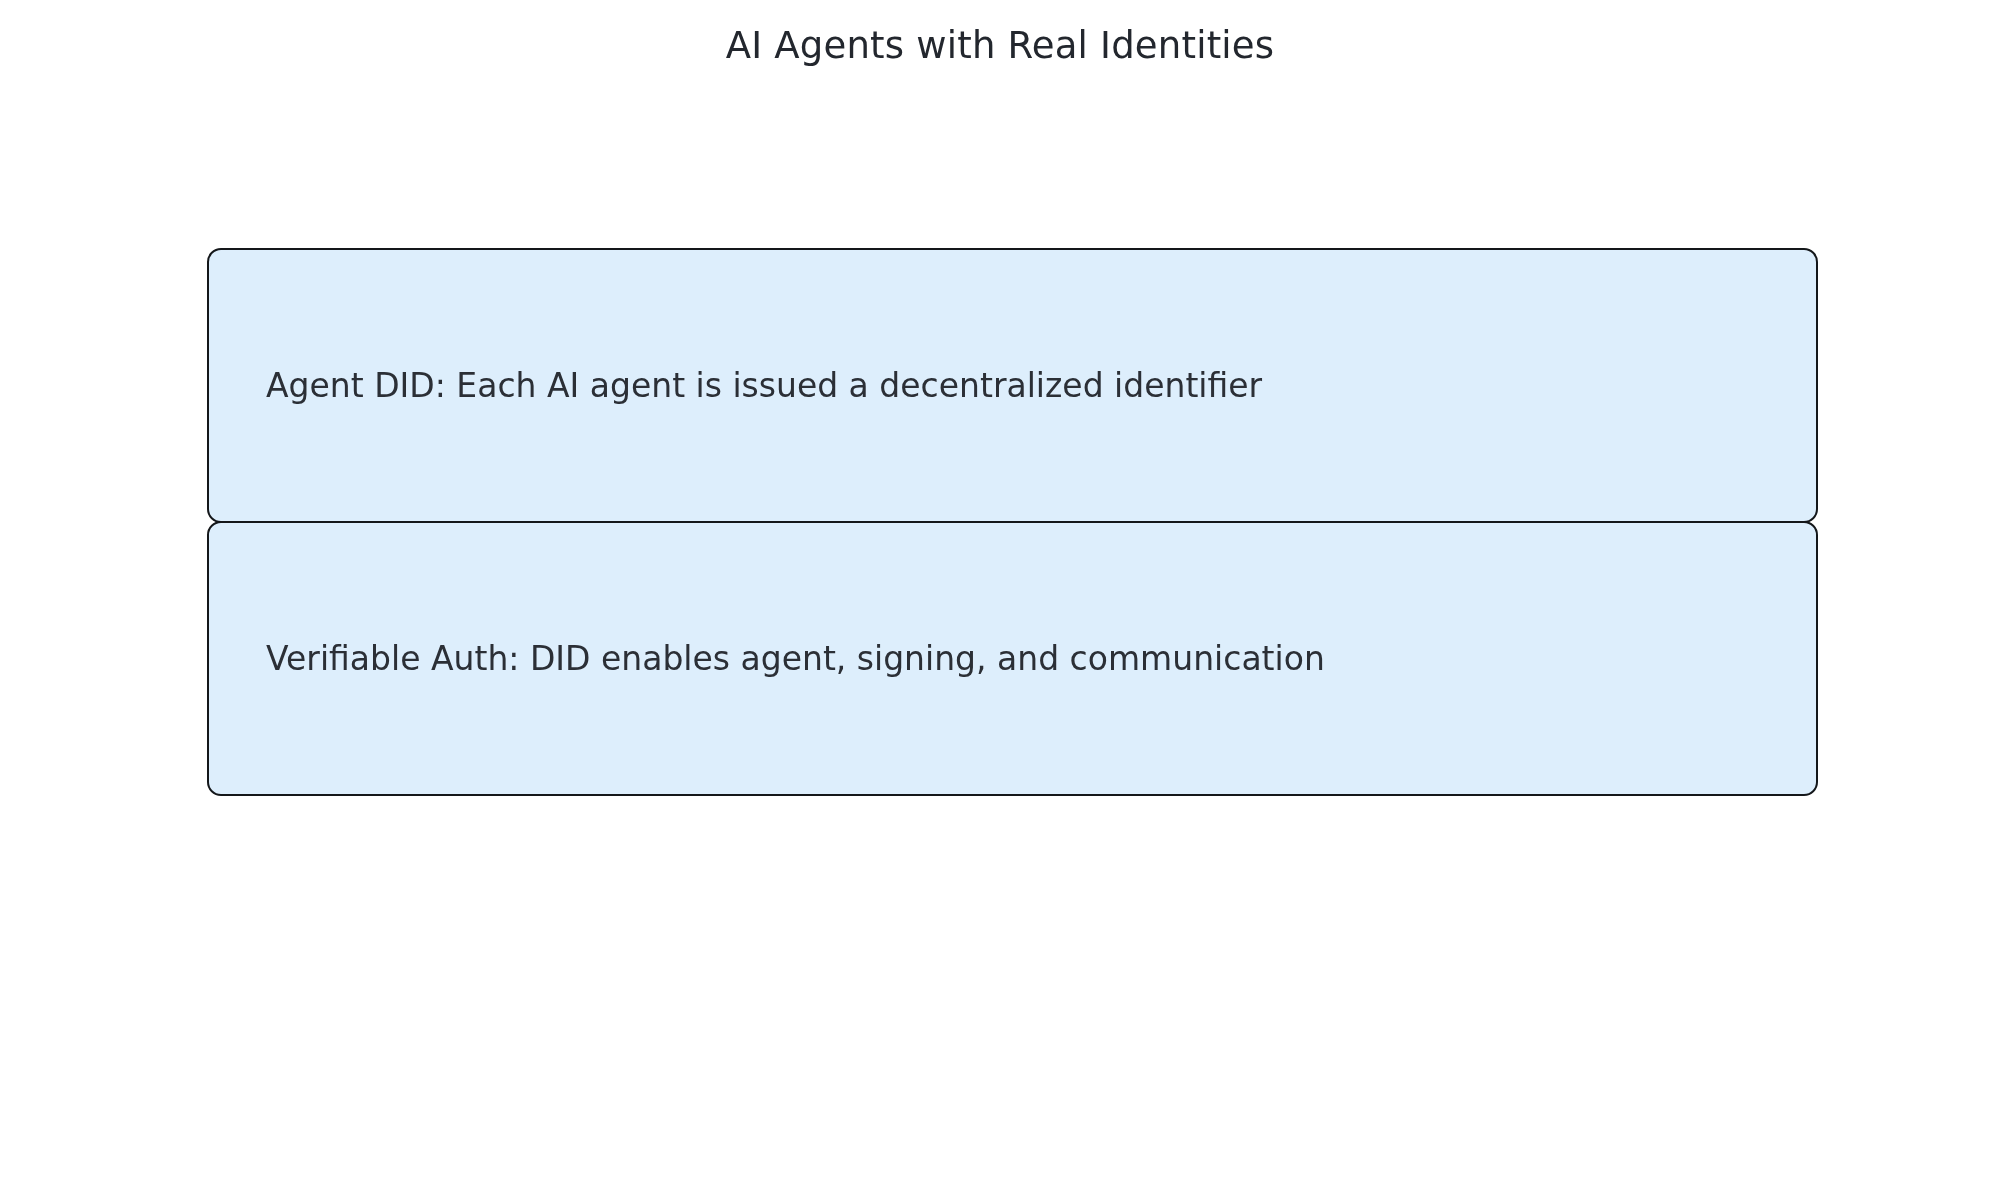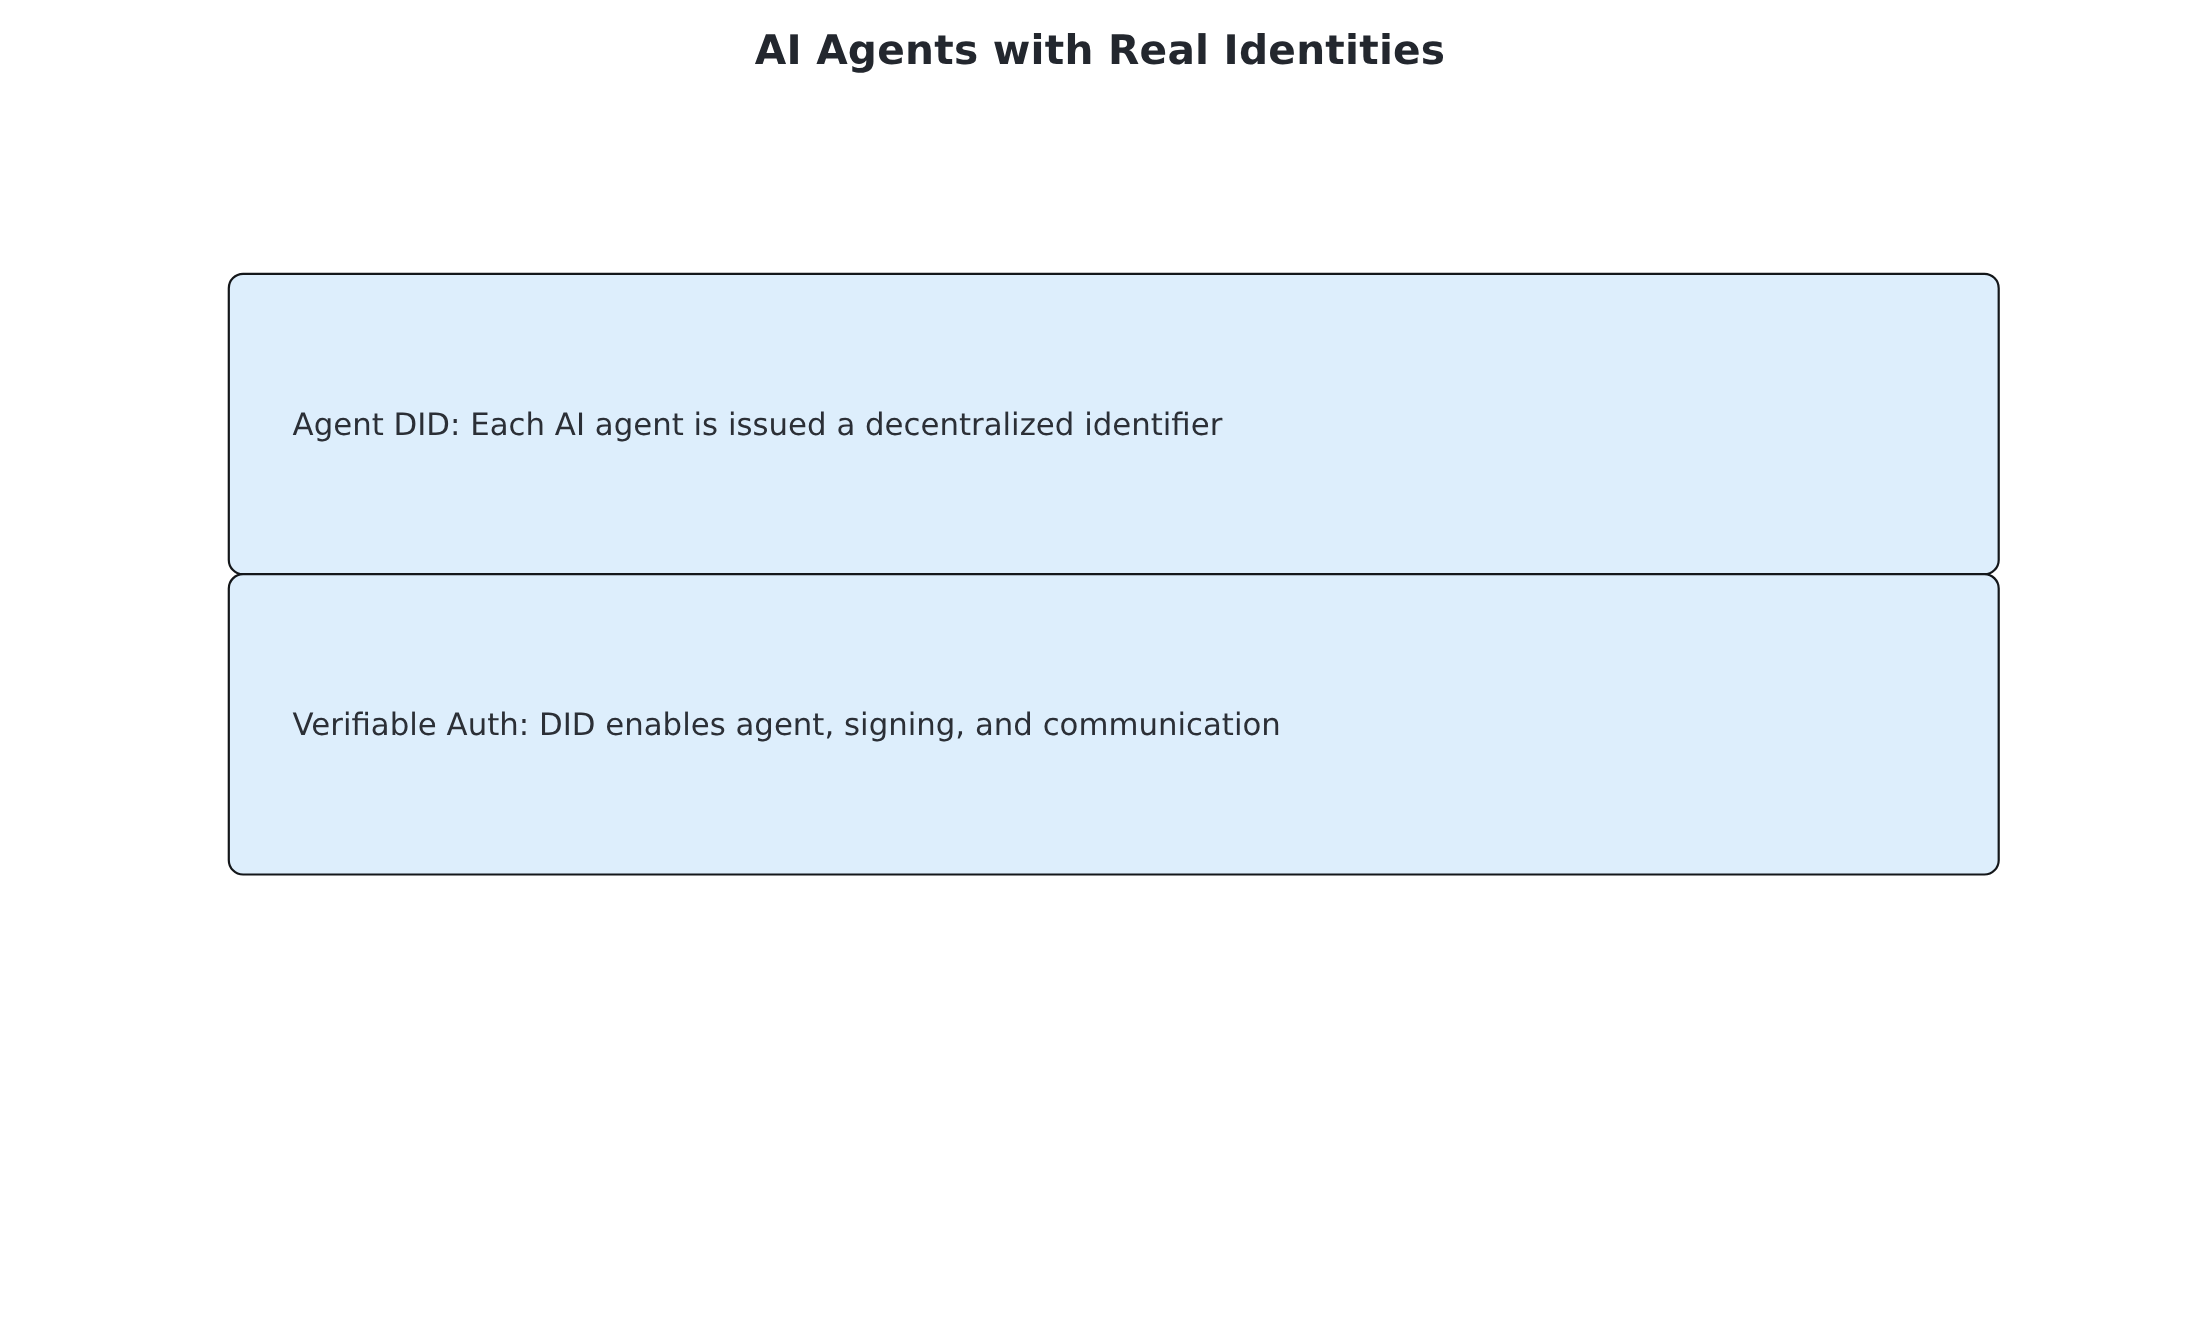--- a/index.html
+++ b/index.html
@@ -14,21 +14,21 @@
     position: relative;
     overflow: hidden;
   }
   .page-title {
     position: absolute;
     top: 24px;
     left: 0;
     width: 2000px;
     text-align: center;
     font-size: 37px;
-    font-weight: bold;
+    font-weight: normal;
     color: #23272e;
     letter-spacing: 0.2px;
   }
   .diagram {
     position: absolute;
     left: 207px;
     top: 248px;
     width: 1611px;
   }
   .node {
@@ -41,21 +41,21 @@
     display: flex;
     align-items: center;
     position: relative;
     margin-top: -2px;
   }
   .node:first-child {
     margin-top: 0;
   }
   .node-label {
     padding-left: 57px;
-    font-size: 28px;
+    font-size: 33px;
     color: #2b2f36;
     line-height: 1.2;
     white-space: nowrap;
   }
 </style>
 </head>
 <body>
 
 <div class="page-title">AI Agents with Real Identities</div>
 

